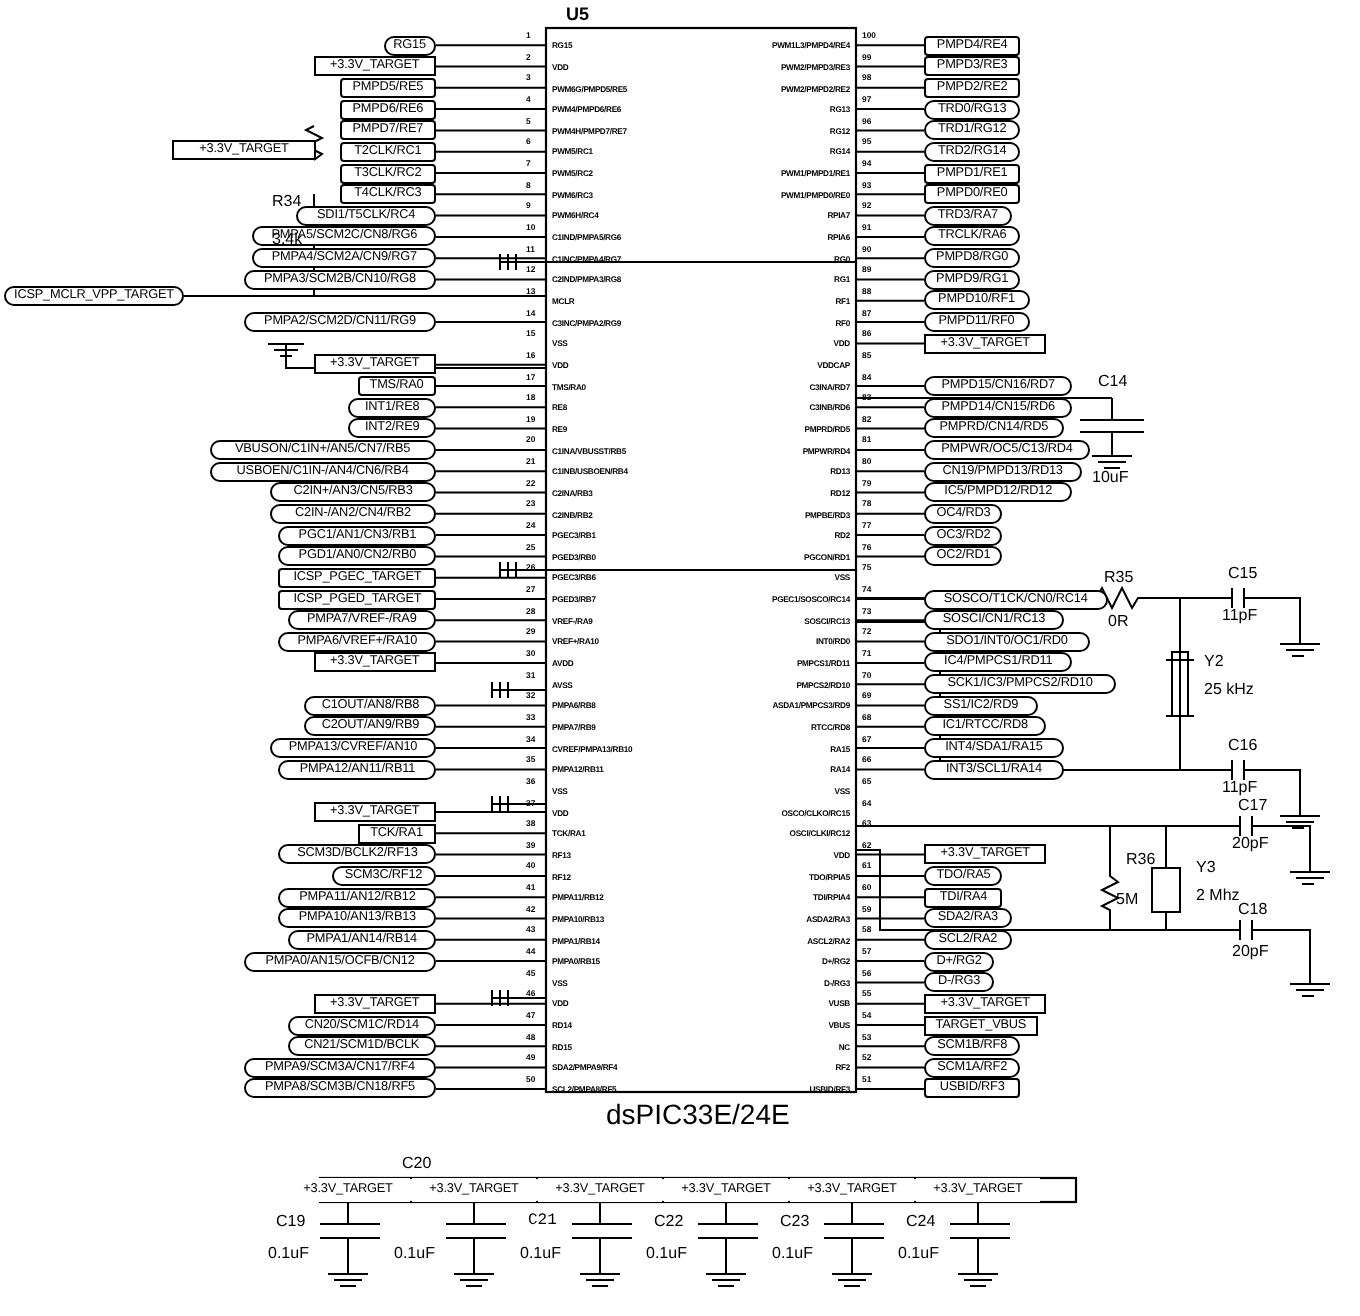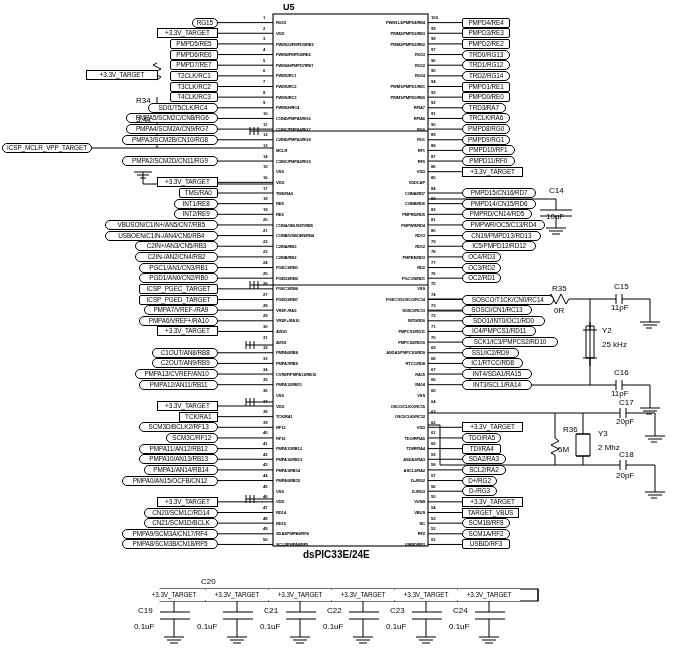--- a/index.html
+++ b/index.html
@@ -19,21 +19,21 @@
   .flag.oct{border-radius:2px;}
 
   
   .pinname{position:absolute;font-size:4.1px;line-height:5px;white-space:nowrap;
            font-family:"Liberation Sans",sans-serif;font-weight:bold;letter-spacing:-0.15px;}
   .pinname.r{text-align:right;}
   .pinnum{position:absolute;font-size:4.2px;line-height:5px;white-space:nowrap;font-weight:bold;}
 
   .reftxt{position:absolute;font-size:8px;line-height:9px;white-space:nowrap;}
   .ictitle{position:absolute;font-size:9px;font-weight:bold;}
-  .icname{position:absolute;font-size:10px;font-weight:bold;}
+  .icname{position:absolute;font-size:14px;font-weight:normal;}
 </style>
 </head>
 <body>
 
 <div id="sheet">
 
   <svg width="680" height="658">
 
     <rect class="box" x="273" y="14" width="155" height="532"></rect>
 
@@ -499,21 +499,21 @@
   <div class="ictitle" style="left:283px;top:2px;">U5</div>
   <div class="icname" style="left:303px;top:549px;">dsPIC33E/24E</div>
 
   <div class="flag sq" style="left:86px;top:70px;width:72px;">+3.3V_TARGET</div>
   <div class="flag round" style="left:2px;top:143px;width:90px;">ICSP_MCLR_VPP_TARGET</div>
 
   <div class="reftxt" style="left:136px;top:96px;">R34</div>
   <div class="reftxt" style="left:136px;top:115px;">3.4k</div>
 
   <div class="reftxt" style="left:549px;top:186px;">C14</div>
-  <div class="reftxt" style="left:546px;top:212px;">10uF</div>
+  <div class="reftxt" style="left:546px;top:234px;">10uF</div>
 
   <div class="reftxt" style="left:552px;top:284px;">R35</div>
   <div class="reftxt" style="left:554px;top:306px;">0R</div>
 
   <div class="reftxt" style="left:614px;top:282px;">C15</div>
   <div class="reftxt" style="left:611px;top:303px;">11pF</div>
   <div class="reftxt" style="left:614px;top:368px;">C16</div>
   <div class="reftxt" style="left:611px;top:389px;">11pF</div>
 
   <div class="reftxt" style="left:602px;top:326px;">Y2</div>

